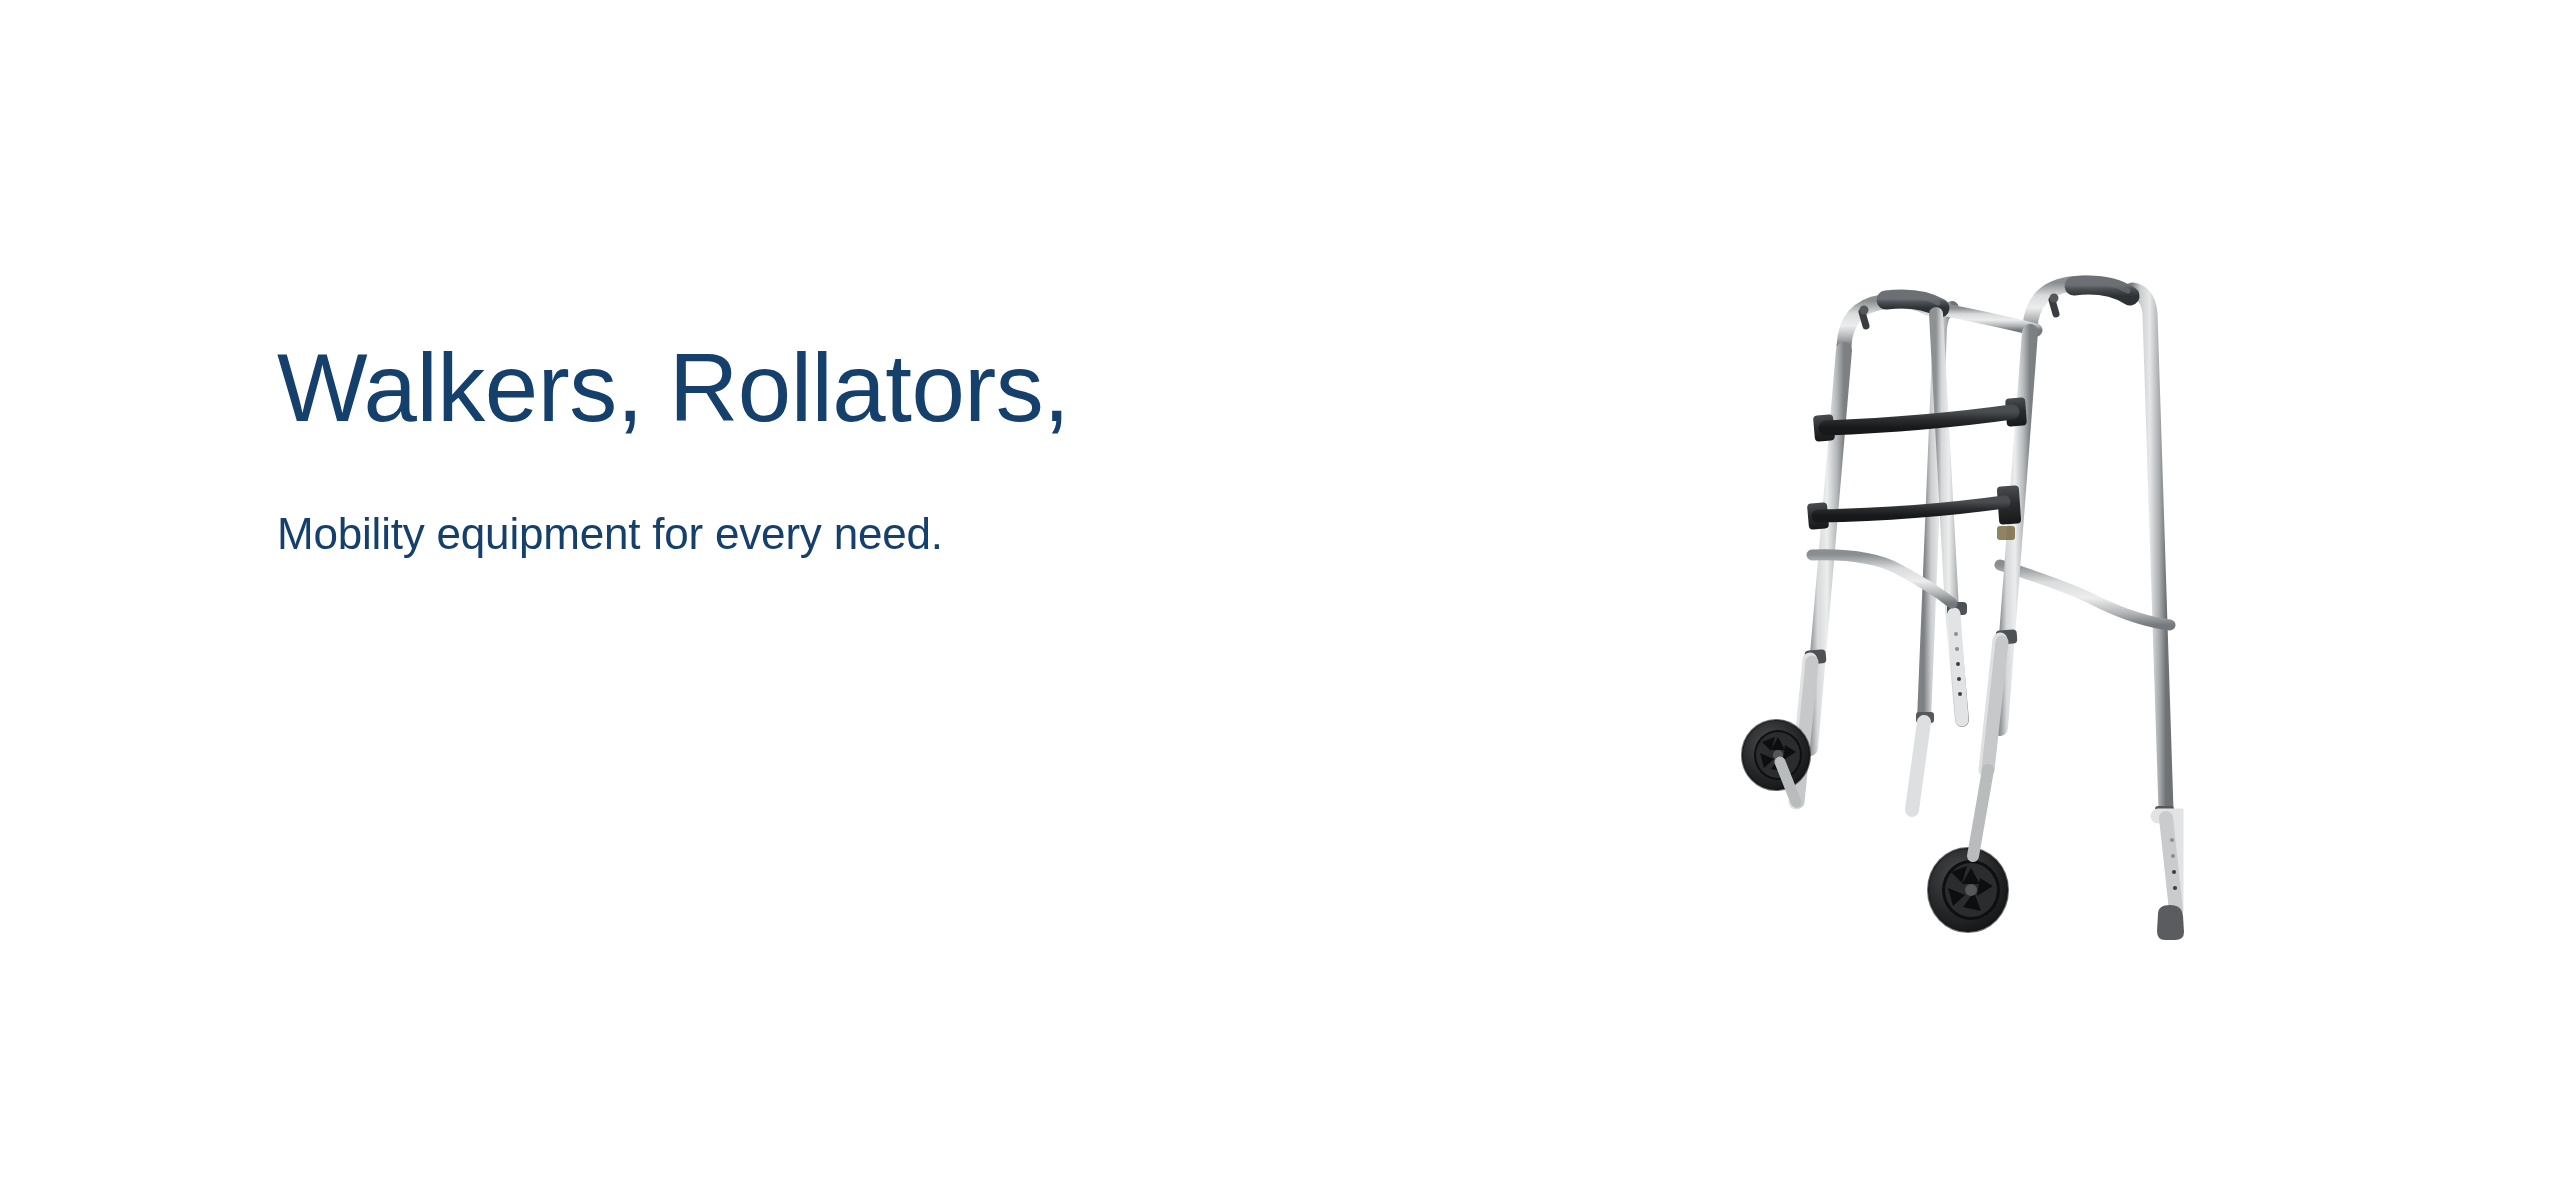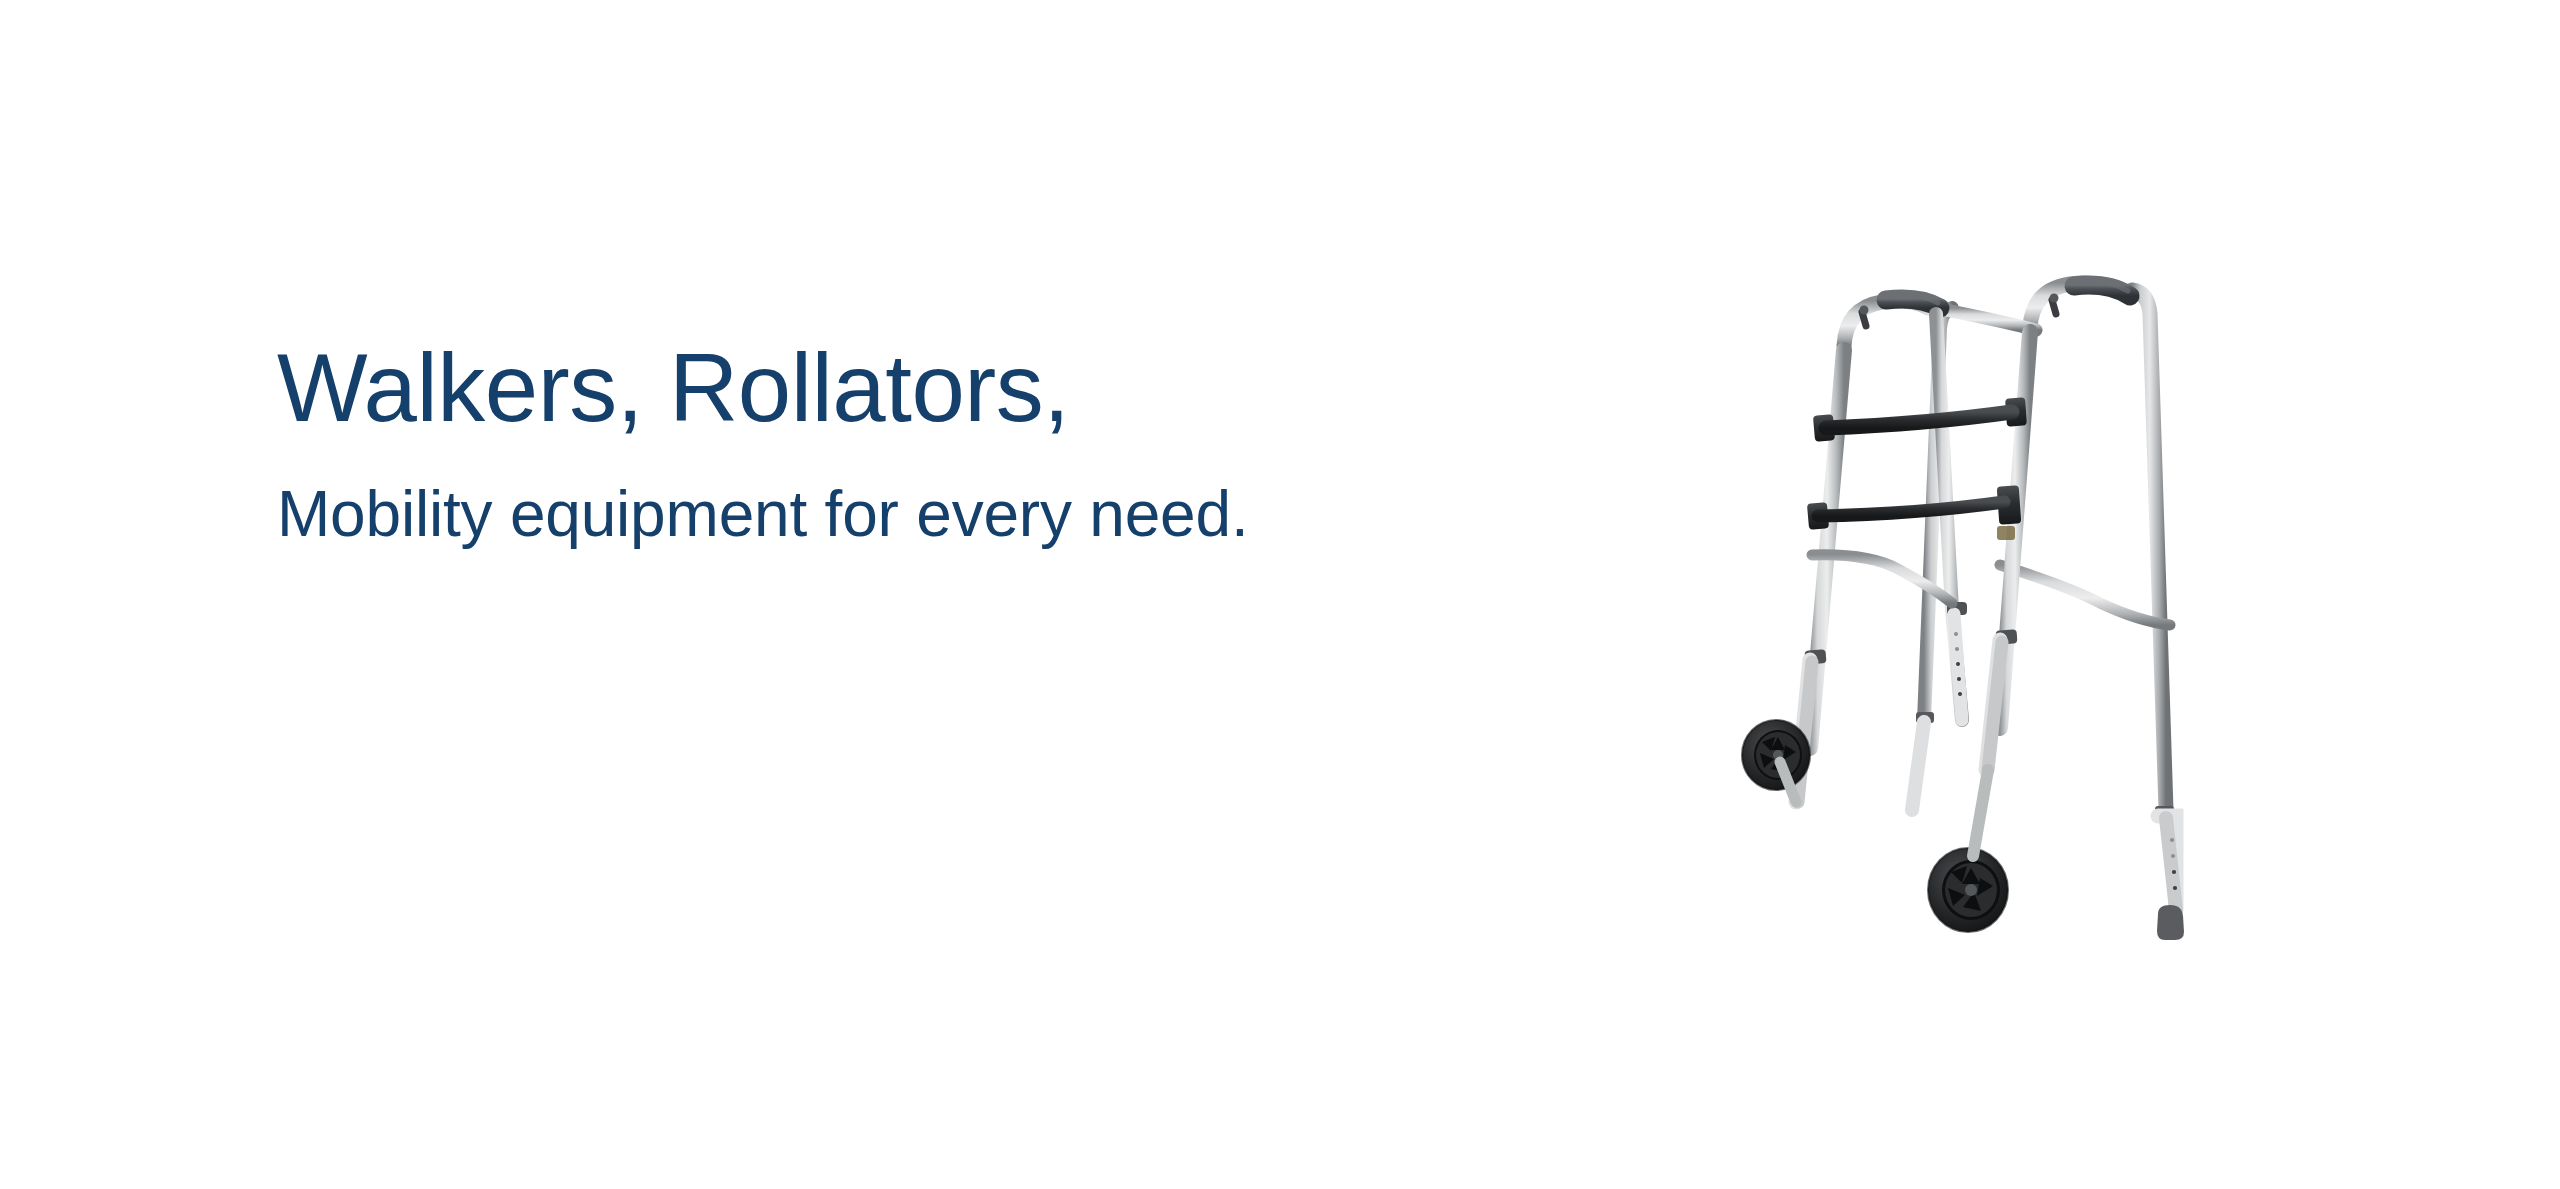--- a/index.html
+++ b/index.html
@@ -38,23 +38,23 @@
     font-size:96px;
     line-height:116px;
     font-weight:400;
     letter-spacing:-0.5px;
     color:#15406B;
     white-space:nowrap;
   }
   #hero-heading .hl { display:block; }
 
   #hero-subheading {
-    margin-top:32px;
+    margin-top:52px;
     font-family:"Liberation Sans", sans-serif;
-    font-size:64px;
+    font-size:44px;
     line-height:72px;
     font-weight:400;
     letter-spacing:-0.2px;
     color:#15406B;
     white-space:nowrap;
   }
 
   
   #hero-image {
     position:absolute;

